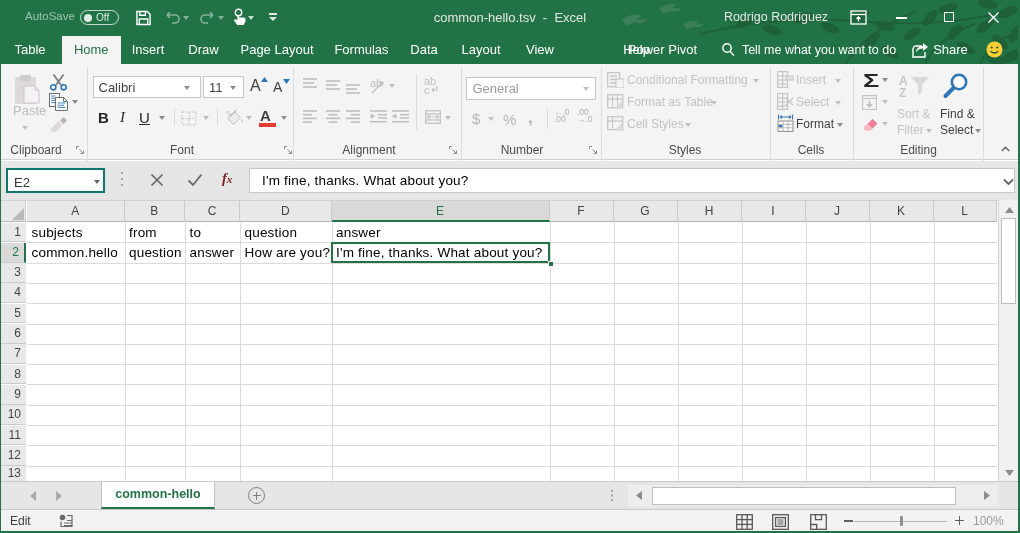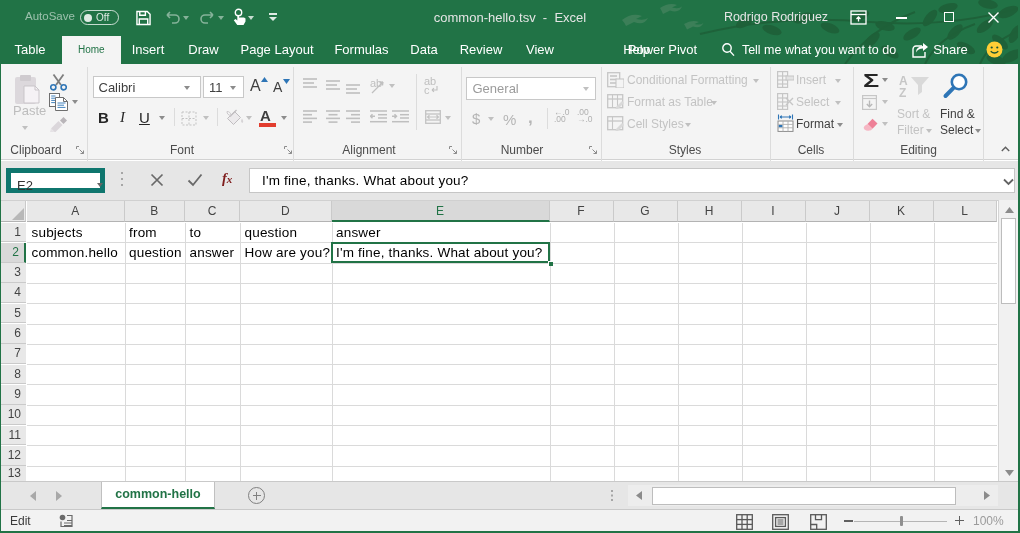--- a/index.html
+++ b/index.html
@@ -5,21 +5,21 @@
   * { margin:0; padding:0; box-sizing:border-box; }
   html,body { width:1020px; height:533px; overflow:hidden; }
   body { font-family:"Liberation Sans", sans-serif; position:relative; background:#fff; }
   .abs { position:absolute; }
   
   #header { position:absolute; left:0; top:0; width:1020px; height:64px; background:#217346; overflow:hidden; }
   .wtxt { color:#e5e5e5; font-size:13px; }
   .dimtxt { color:rgba(255,255,255,.55); font-size:11.5px; }
   .tab { position:absolute; top:0; height:28px; line-height:28px; color:#fff; font-size:13px; transform:translateX(-50%); }
   #hometab { position:absolute; left:62px; top:0; width:58.5px; height:28px; background:#f4f4f4; }
-  #hometab span { display:block; text-align:center; line-height:28px; color:#217346; font-size:10px; }
+  #hometab span { display:block; text-align:center; line-height:28px; color:#217346; font-size:13px; }
   
   #ribbon { position:absolute; left:1px; top:64px; width:1018px; height:96px; background:#f4f4f4; border-bottom:1px solid #d2d2d2; }
   .gsep { position:absolute; top:3px; height:115px; width:1px; background:#dcdcdc; }
   .glabel { position:absolute; top:78.5px; height:14px; line-height:14px; font-size:12px; color:#4b4b4b; transform:translateX(-50%); white-space:nowrap; }
   .dk { color:#3f3f3f; }
   .launcher { position:absolute; width:9px; height:9px; }
   .rtext { position:absolute; font-size:12px; white-space:nowrap; }
   .caret { position:absolute; width:0; height:0; border-left:3.5px solid transparent; border-right:3.5px solid transparent; border-top:4px solid #8c8c8c; }
   .caretlight { border-top-color:#c0c0c0; }
   .combo { position:absolute; background:#fff; border:1px solid #c8c8c8; }
@@ -120,21 +120,21 @@
 
   <div id="hometab" style="top:36px;height:28px;">
       <span>Home</span>
     </div>
   <div class="tab" style="left:30px;top:36px;">Table</div>
   <div class="tab" style="left:148px;top:36px;">Insert</div>
   <div class="tab" style="left:203.5px;top:36px;">Draw</div>
   <div class="tab" style="left:277px;top:36px;">Page Layout</div>
   <div class="tab" style="left:361.5px;top:36px;">Formulas</div>
   <div class="tab" style="left:424px;top:36px;">Data</div>
-  <div class="tab" style="left:481px;top:36px;">Review</div>
+  <div class="tab" style="left:481px;top:36px;">Layout</div>
   <div class="tab" style="left:540px;top:36px;text-align:right;">View</div>
   <div class="tab" style="left:590.5px;top:36px;margin-left:46px;">Help</div>
   <div class="tab" style="left:662.5px;top:36px;">Power Pivot</div>
   <svg class="abs" style="left:721px;top:42px" width="14" height="15" viewBox="0 0 14 15">
     <circle cx="6" cy="6" r="4.2" fill="none" stroke="#fff" stroke-width="1.4"></circle>
     <line x1="9" y1="9.2" x2="13" y2="13.6" stroke="#fff" stroke-width="1.4"></line>
   </svg>
   <div class="tab" style="left:819px;top:36px;font-size:12.5px;">Tell me what you want to do</div>
   <svg class="abs" style="left:912px;top:42px" width="18" height="16" viewBox="0 0 18 16">
     <path d="M10 4 h-6 a3 3 0 0 0 -3 3 v8 h12 v-5" fill="none" stroke="#fff" stroke-width="1.4"></path>
@@ -444,21 +444,21 @@
   </svg>
   <div class="rtext" style="left:896px;top:43px;color:#c3c3c3;">Sort &amp;</div>
   <div class="rtext" style="left:896px;top:58.5px;color:#c3c3c3;">Filter</div>
   <div class="caret caretlight" style="left:925px;top:65px"></div>
   <div class="rtext dk" style="left:939px;top:43px;">Find &amp;</div>
   <div class="rtext dk" style="left:939px;top:58.5px;">Select</div>
   <div class="caret" style="left:974px;top:65px"></div>
 </div>
 <div id="fxbar">
 
-  <div class="abs" style="left:5px;top:6.5px;width:99px;height:25px;background:#fff;border:5px solid #0f766e;">
+  <div class="abs" style="left:5px;top:6.5px;width:99px;height:25px;background:#fff;border:2px solid #0f766e;">
     <div class="rtext" style="left:6px;top:5px;font-size:13px;color:#333;">E2</div>
     <div class="caret" style="left:86px;top:10.5px;border-top-color:#666;"></div>
   </div>
   <div class="abs" style="left:120px;top:11px;width:2px;height:2px;background:#a6a6a6;box-shadow:0 6px 0 #a6a6a6,0 12px 0 #a6a6a6;"></div>
   <svg class="abs" style="left:149px;top:12px" width="14" height="14" viewBox="0 0 14 14">
       <path d="M1.5 1.5 l11 11 M12.5 1.5 l-11 11" stroke="#696969" stroke-width="1.7"></path>
     </svg>
   <svg class="abs" style="left:186px;top:12px" width="16" height="14" viewBox="0 0 16 14">
       <path d="M1.5 7.5 L6 12 L14.5 1.5" fill="none" stroke="#696969" stroke-width="1.8"></path>
     </svg>

